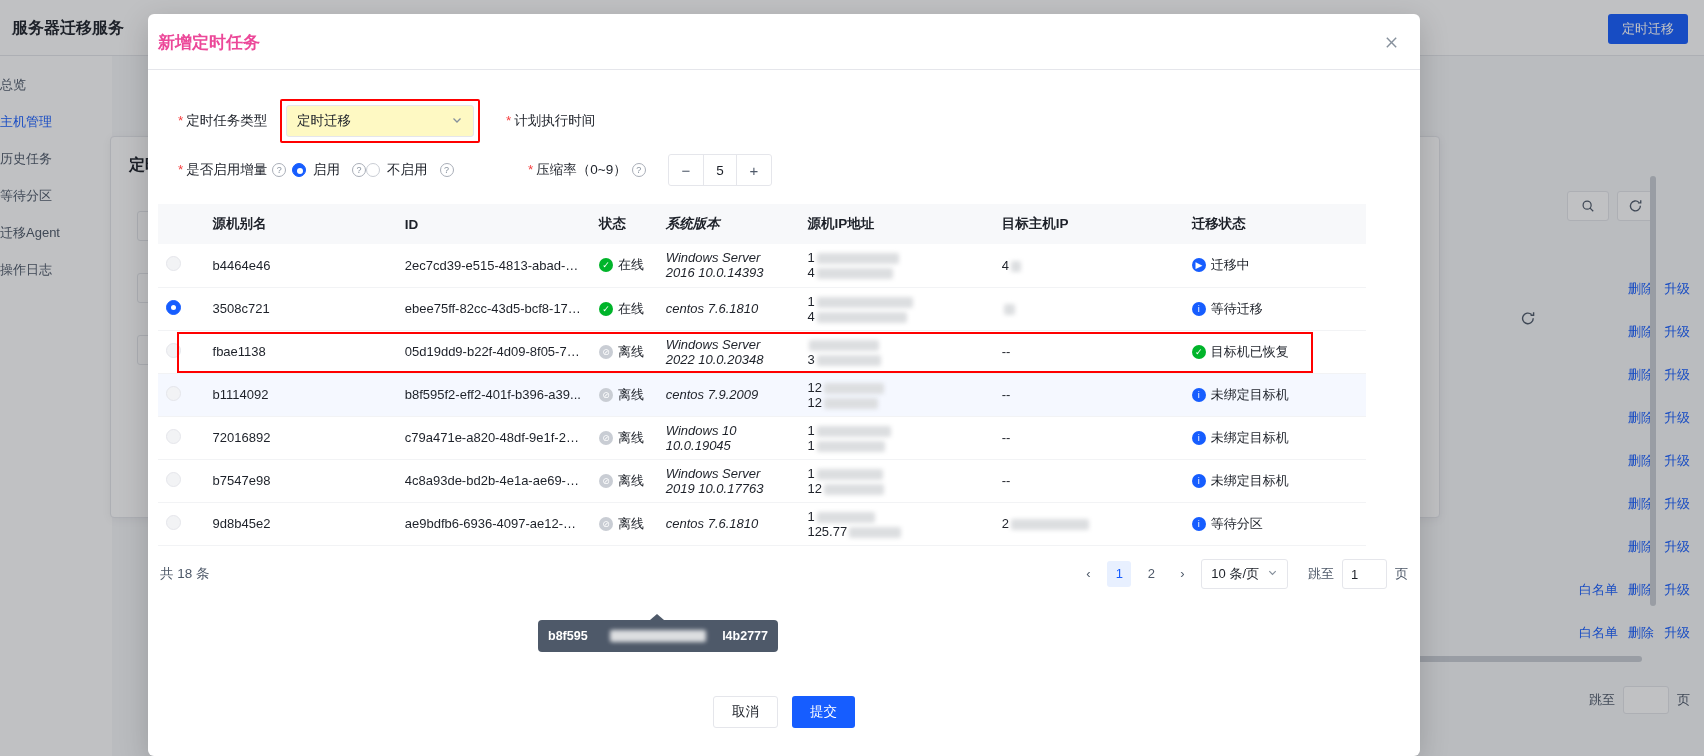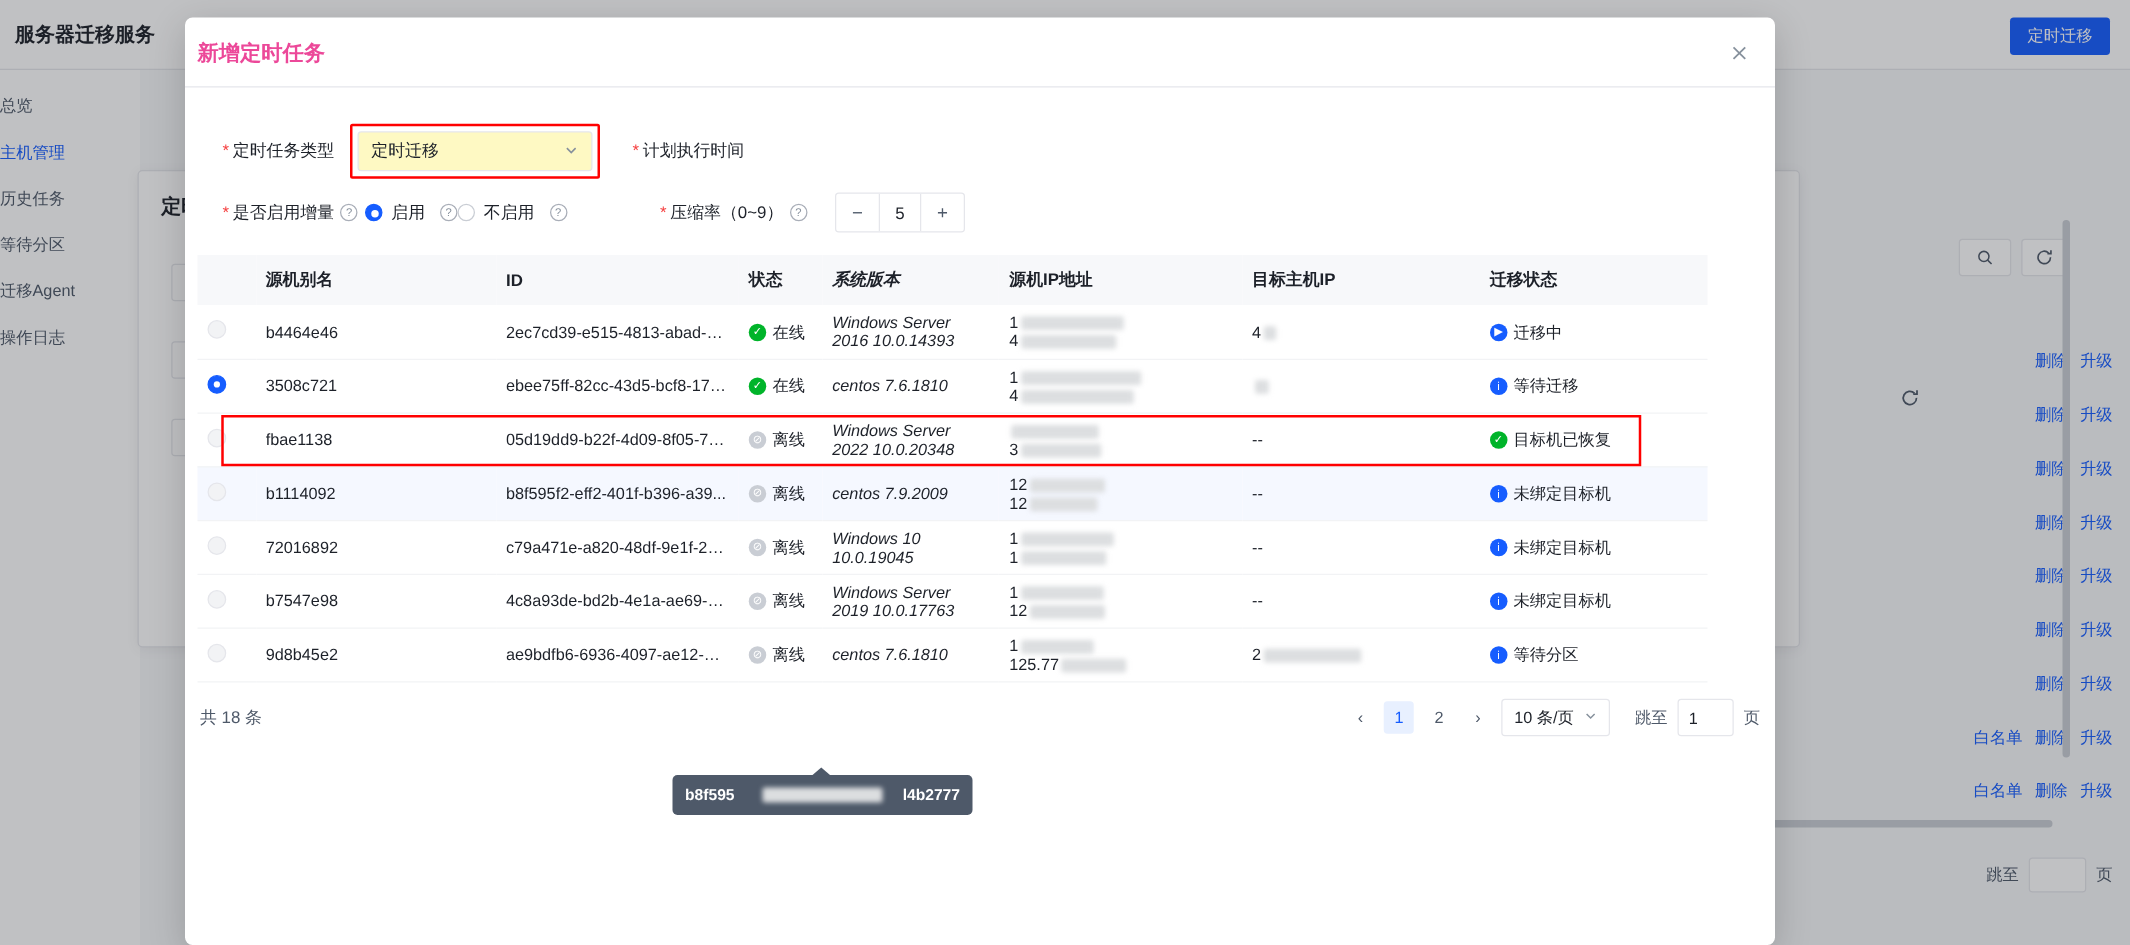--- a/index.html
+++ b/index.html
@@ -529,13 +529,17 @@
         </span>
         <span style="margin-left:12px">跳至</span>
         <span id="pg-jump-input">
           <span style="display:block;line-height:30px;padding-left:8px;color:#1d2129">1</span>
         </span>
         <span>页</span>
       </div>
     </div>
   </div>
 
+  <div id="dlg-footer">
+    <div class="btn ghost">取消</div>
+    <div class="btn primary">提交</div>
+  </div>
 </div>
 
 </body></html>

